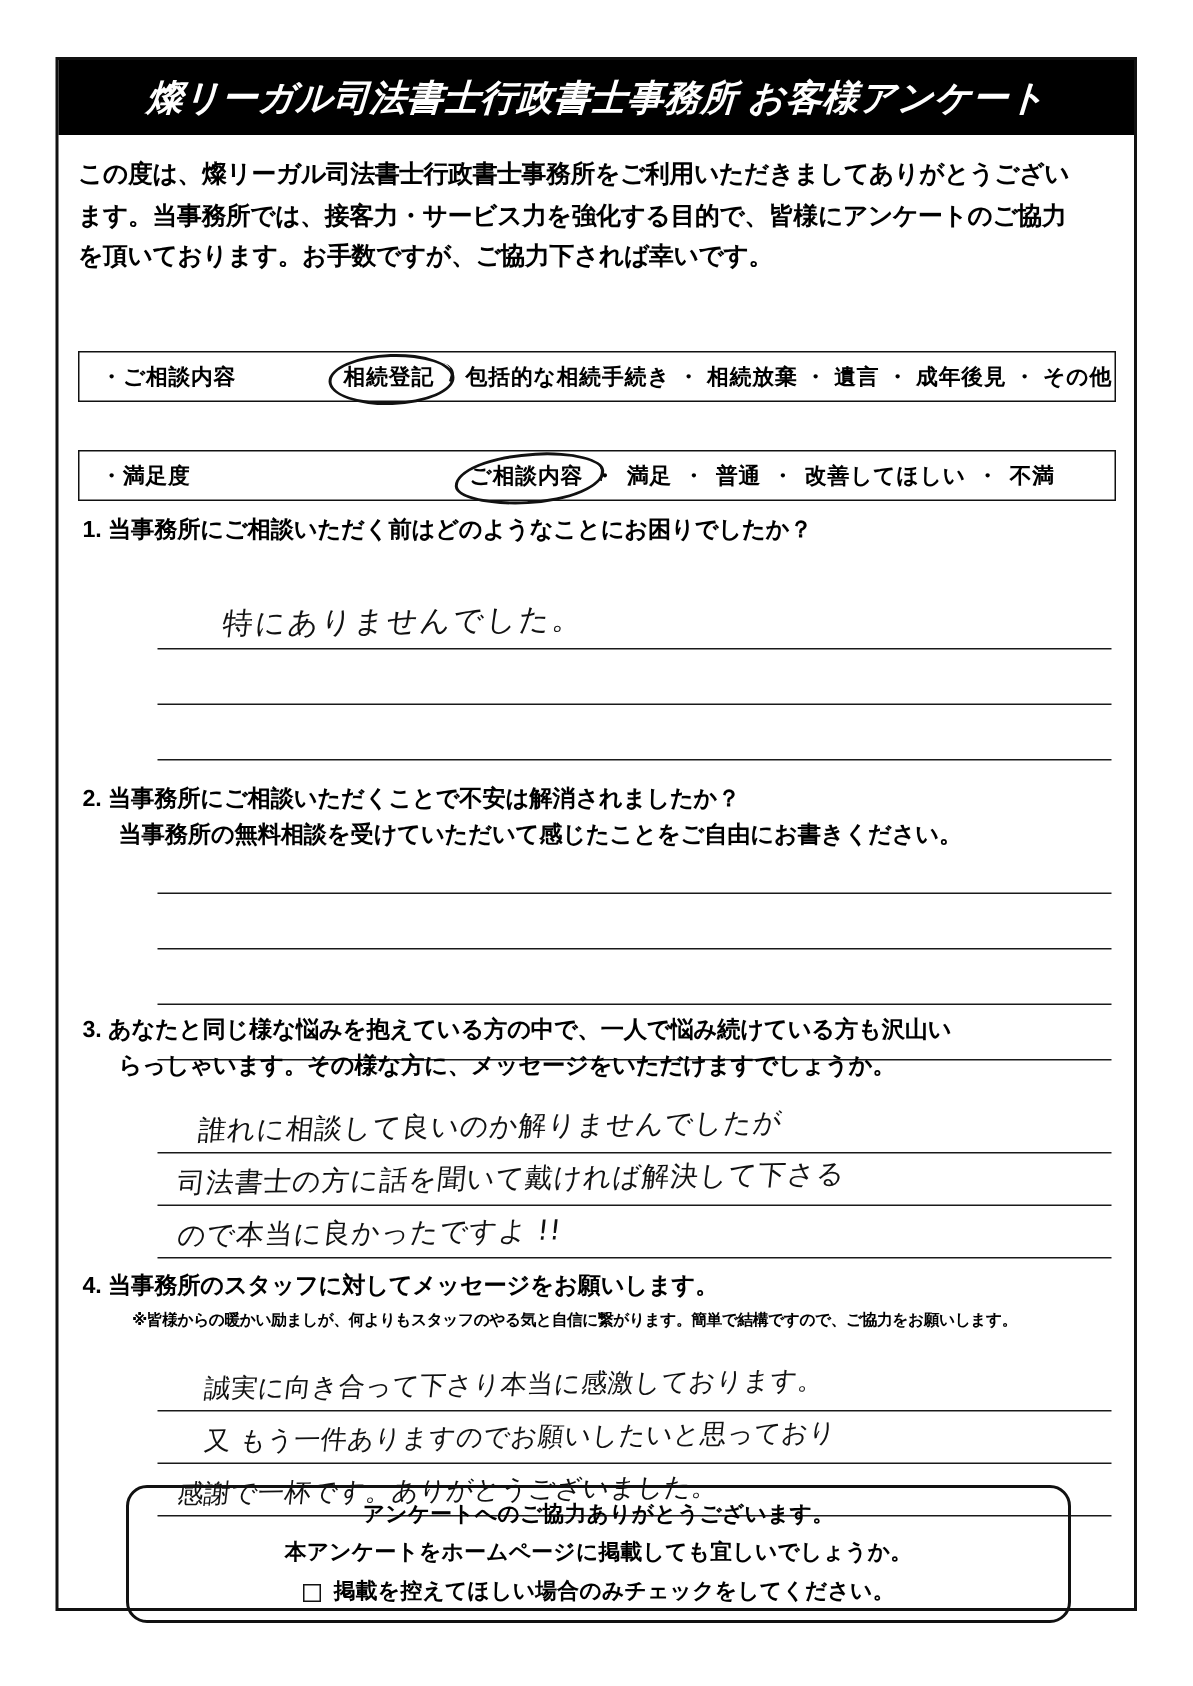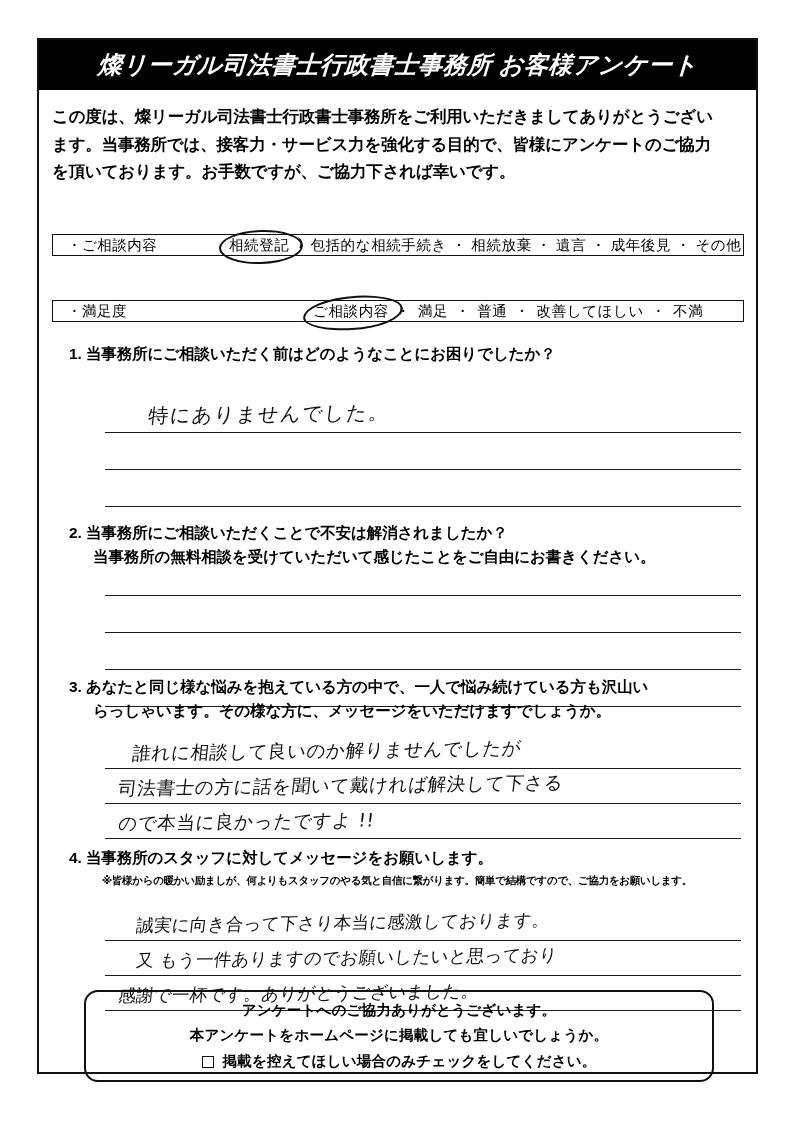--- a/index.html
+++ b/index.html
@@ -62,27 +62,27 @@
     letter-spacing: -0.2px;
     font-weight: 600;
   }
   #intro p { margin: 1px; }
 
   
   .sel-row {
     position: absolute;
     left: 13px;
     width: 692px;
-    height: 22px;
+    height: 34px;
     border: 1.5px solid #111;
     box-sizing: border-box;
     display: flex;
     align-items: center;
     font-size: 14.5px;
-    font-weight: 400;
+    font-weight: 700;
   }
   #row-consult { top: 194px; }
   #row-satis   { top: 249px; margin-top: 11px; }
 
   .sel-label {
     width: 175px;
     padding-left: 14px;
     box-sizing: border-box;
     flex: 0 0 auto;
     letter-spacing: 0.5px;
@@ -131,21 +131,20 @@
 
   
   .question {
     position: absolute;
     left: 16px;
     width: 690px;
     font-size: 15.5px;
     font-weight: 700;
     line-height: 1.55;
     letter-spacing: -0.1px;
-    margin-left: 14px;
   }
   .q-line { display: block; white-space: nowrap; }
   .q-indent { padding-left: 24px; }
   .q-note {
     display: block;
     margin-top: 4px;
     padding-left: 33px;
     font-size: 10.5px;
     font-weight: 600;
     letter-spacing: -0.3px;

